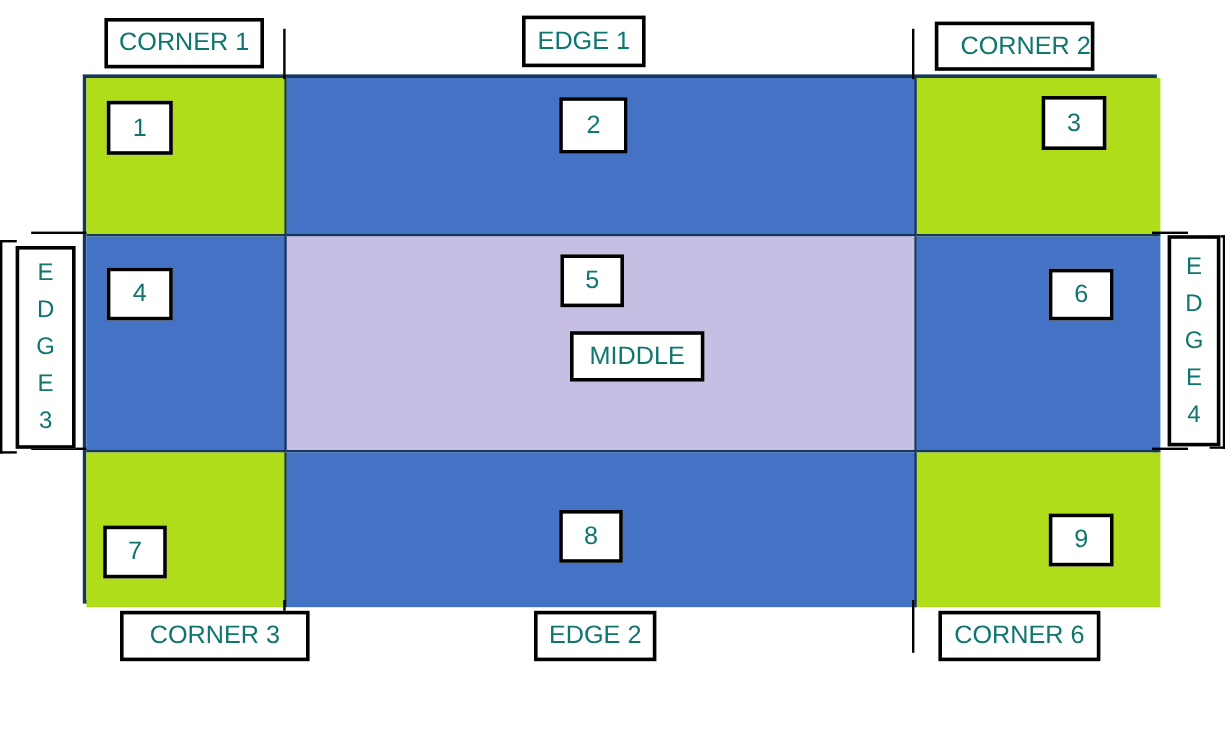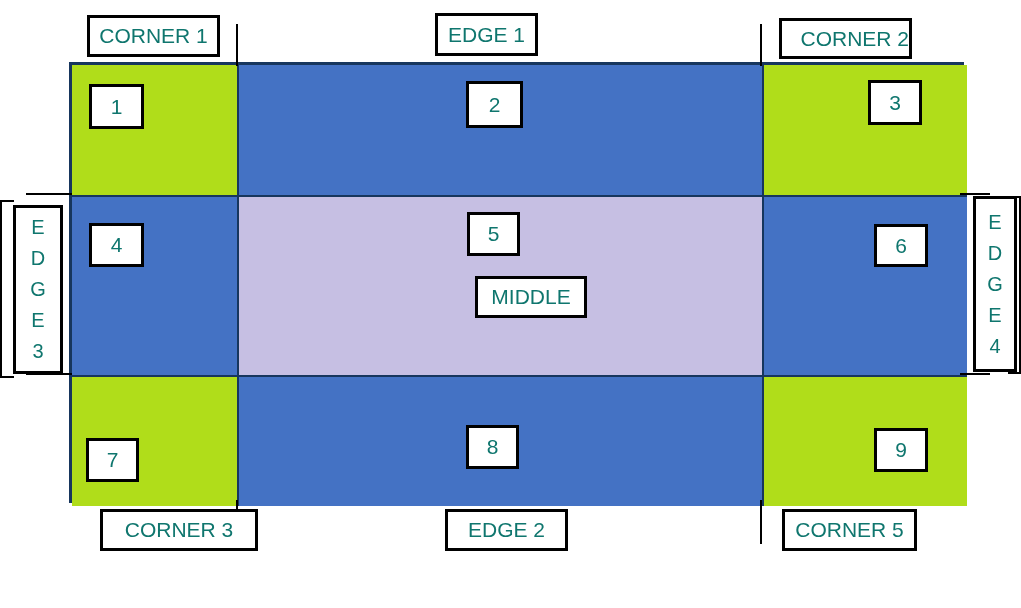--- a/index.html
+++ b/index.html
@@ -167,26 +167,26 @@
 </div>
 
 <div class="box labelbox" style="left:427px; top:276px; width:112px; height:42px;margin-left:48px;">
   <span>MIDDLE</span>
 </div>
 
 <div class="box labelbox" style="left:100px;  top:509px; width:158px; height:42px;">
   <span>CORNER 3</span>
 </div>
 
-<div class="box labelbox" style="left:445px; top:509px; width:123px; height:42px;">
+<div class="box labelbox" style="left:445px; top:509px; width:102px; height:42px;">
   <span>EDGE 2</span>
 </div>
 
 <div class="box labelbox" style="left:782px; top:509px; width:135px; height:42px;">
-  <span>CORNER 5</span>
+  <span>CORNER 6</span>
 </div>
 
 <div class="box vbox" style="left:13px;  top:205px; width:50px; height:169px;">
   <span>E</span>
   <span>D</span>
   <span>G</span>
   <span>E</span>
   <span>3</span>
 </div>
 

